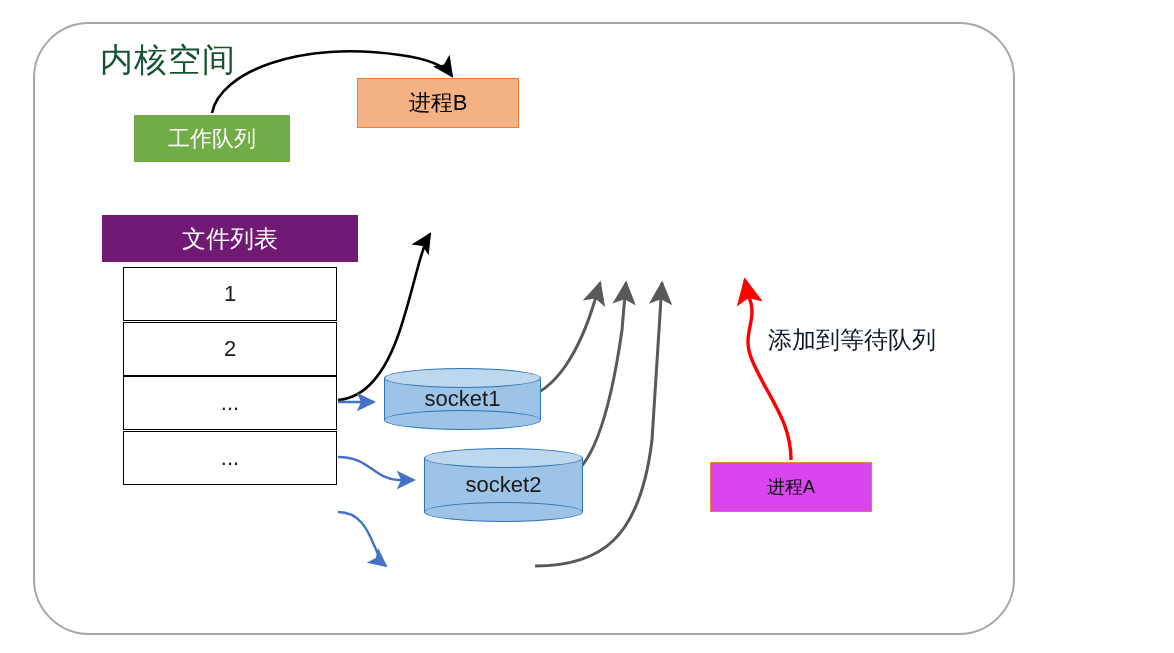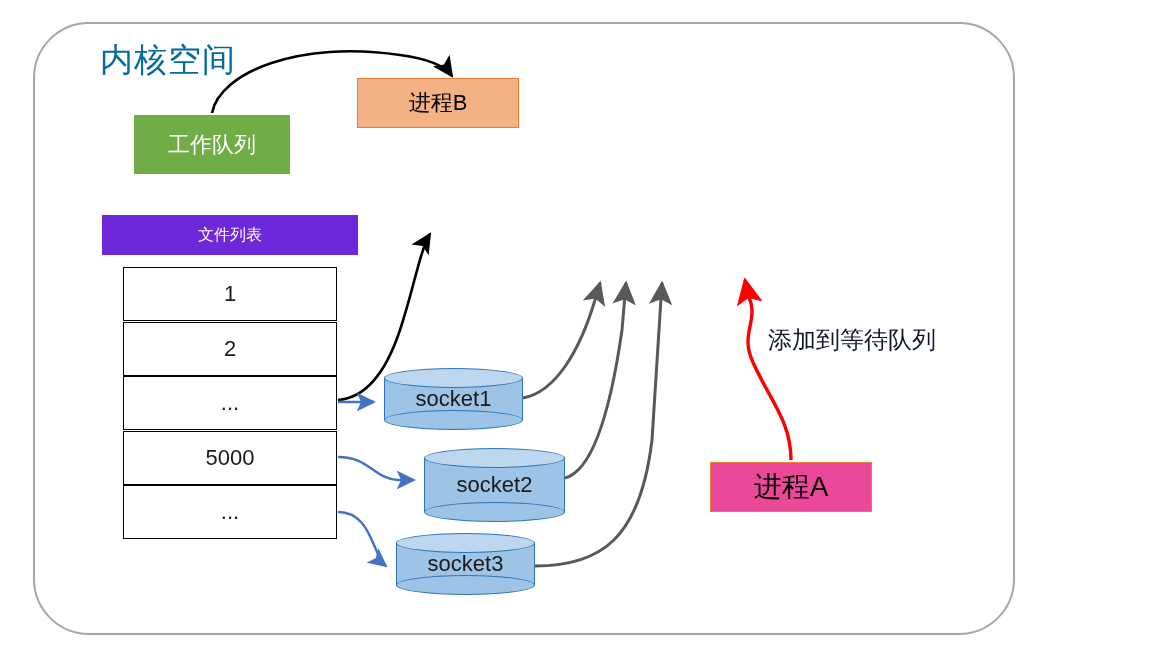--- a/index.html
+++ b/index.html
@@ -27,72 +27,72 @@
     border: 2px solid #a6a6a6;
     border-radius: 56px;
     box-sizing: border-box;
     background: transparent;
   }
   #kernel-space-title {
     position: absolute;
     left: 100px;
     top: 38px;
     font-size: 33px;
-    color: #0369a1;
+    color: #14532d;
     letter-spacing: 1px;
     white-space: nowrap;
   }
   
   .box {
     position: absolute;
     box-sizing: border-box;
     display: flex;
     align-items: center;
     justify-content: center;
     text-align: center;
   }
   #workqueue-box {
     left: 134px;
     top: 115px;
     width: 156px;
-    height: 59px;
+    height: 47px;
     background: #70ad47;
     color: #ffffff;
     font-size: 22px;
   }
   #process-b-box {
     left: 357px;
     top: 78px;
     width: 162px;
     height: 50px;
     background: #f4b183;
     border: 1.5px solid #ed7d31;
     color: #000000;
     font-size: 22px;
     text-align: right;
   }
   #process-a-box {
     left: 710px;
     top: 462px;
     width: 162px;
     height: 50px;
-    background: #ec4899;
+    background: #d946ef;
     border: 1.5px solid #ed7d31;
     color: #000000;
-    font-size: 28px;
+    font-size: 18px;
   }
   
   #filelist-header {
     left: 102px;
     top: 215px;
     width: 256px;
-    height: 40px;
-    background: #6d28d9;
-    color: #ffffff;
-    font-size: 16px;
+    height: 47px;
+    background: #701a75;
+    color: #ffffff;
+    font-size: 24px;
   }
   #filelist-rows {
     position: absolute;
     left: 123px;
     top: 267px;
     width: 214px;
   }
   .filelist-row {
     box-sizing: border-box;
     width: 214px;
@@ -164,20 +164,21 @@
     width: 144px;
     height: 43px;
     display: flex;
     align-items: center;
     color: #ffffff;
     font-size: 27px;
   }
   
   .cylinder {
     position: absolute;
+    padding-left: 18px;
   }
   .cyl-body {
     position: absolute;
     left: 0;
     top: 10px;
     width: 100%;
     height: calc(100% - 20px);
     background: #9dc3e6;
     border-left: 1.5px solid #2e75b6;
     border-right: 1.5px solid #2e75b6;
@@ -302,44 +303,35 @@
     <div class="filelist-row">
       <span>1</span>
     </div>
     <div class="filelist-row">
       <span>2</span>
     </div>
     <div class="filelist-row">
       <span>...</span>
     </div>
     <div class="filelist-row">
-      <span>5000</span>
-    </div>
-    <div class="filelist-row">
       <span>...</span>
     </div>
   </div>
 
 
   <div class="cylinder" id="socket1-cyl">
     <div class="cyl-body"></div>
     <div class="cyl-bottom"></div>
     <div class="cyl-top"></div>
     <div class="cyl-text">socket1</div>
   </div>
 
   <div class="cylinder" id="socket2-cyl">
     <div class="cyl-body"></div>
     <div class="cyl-bottom"></div>
     <div class="cyl-top"></div>
     <div class="cyl-text">socket2</div>
   </div>
 
-  <div class="cylinder" id="socket3-cyl">
-    <div class="cyl-body"></div>
-    <div class="cyl-bottom"></div>
-    <div class="cyl-top"></div>
-    <div class="cyl-text">socket3</div>
-  </div>
 
   <div id="add-to-waitqueue-label">添加到等待队列</div>
 
 </div>
 
 </body></html>

